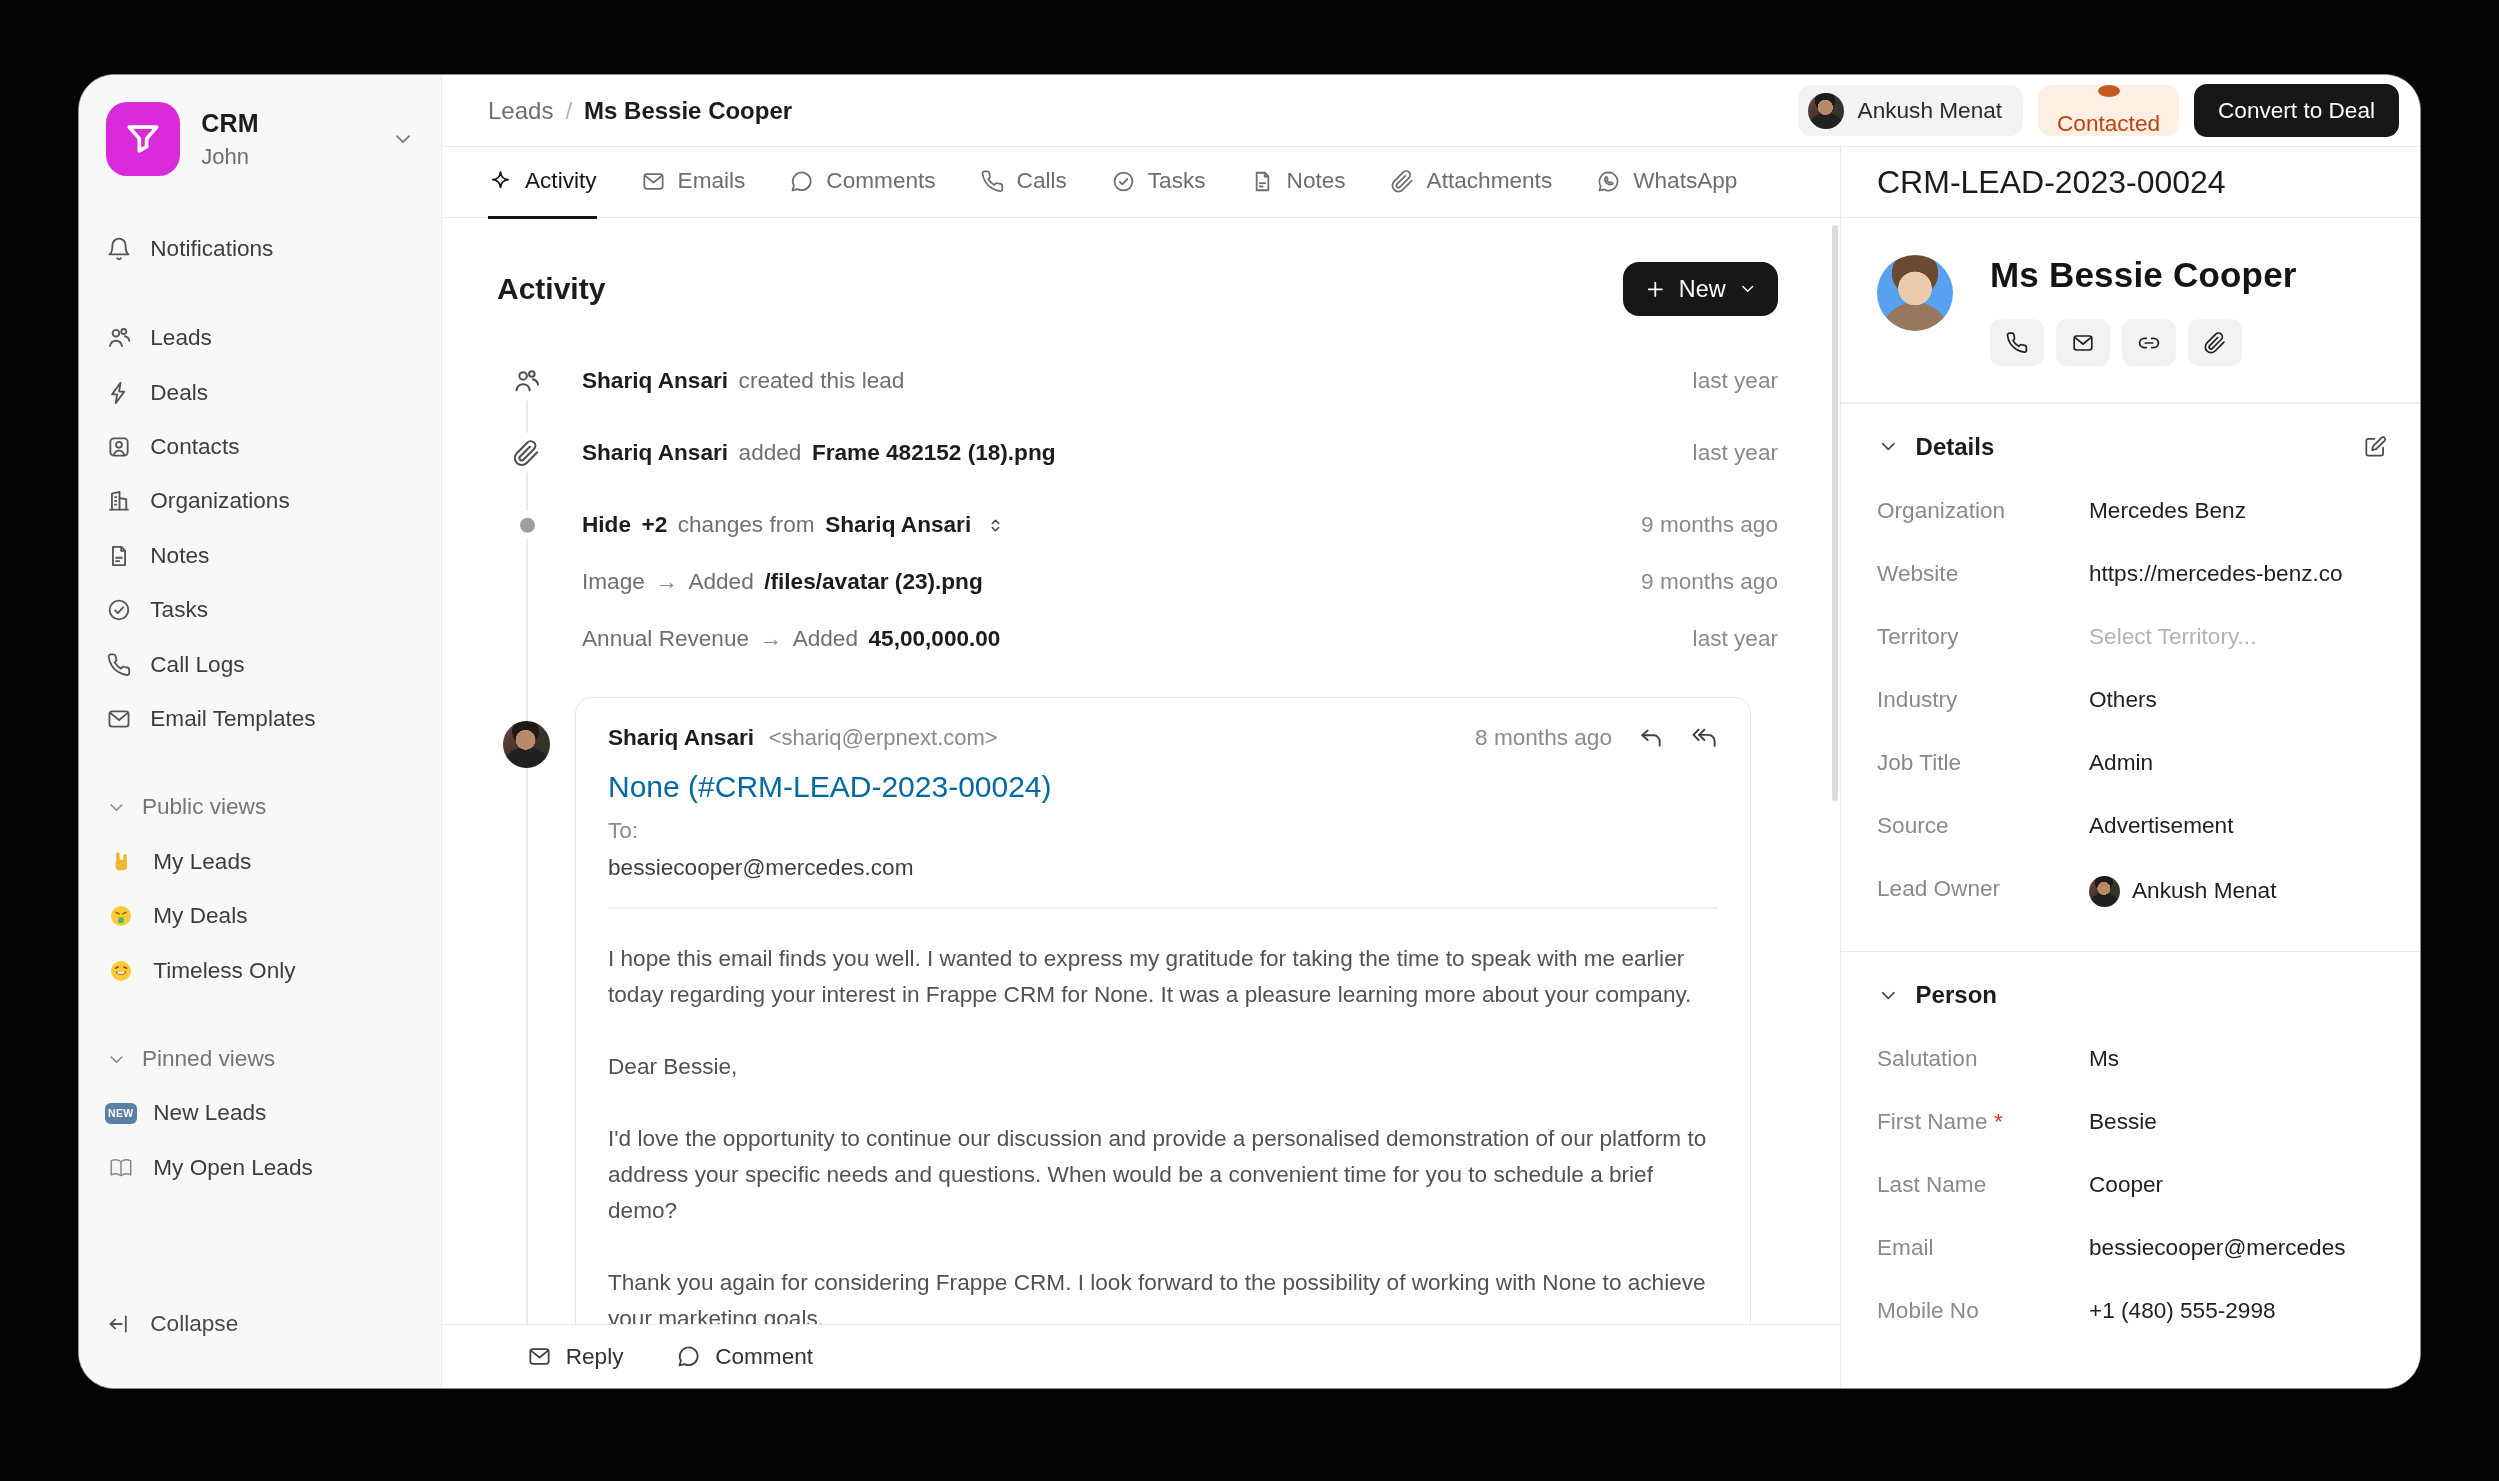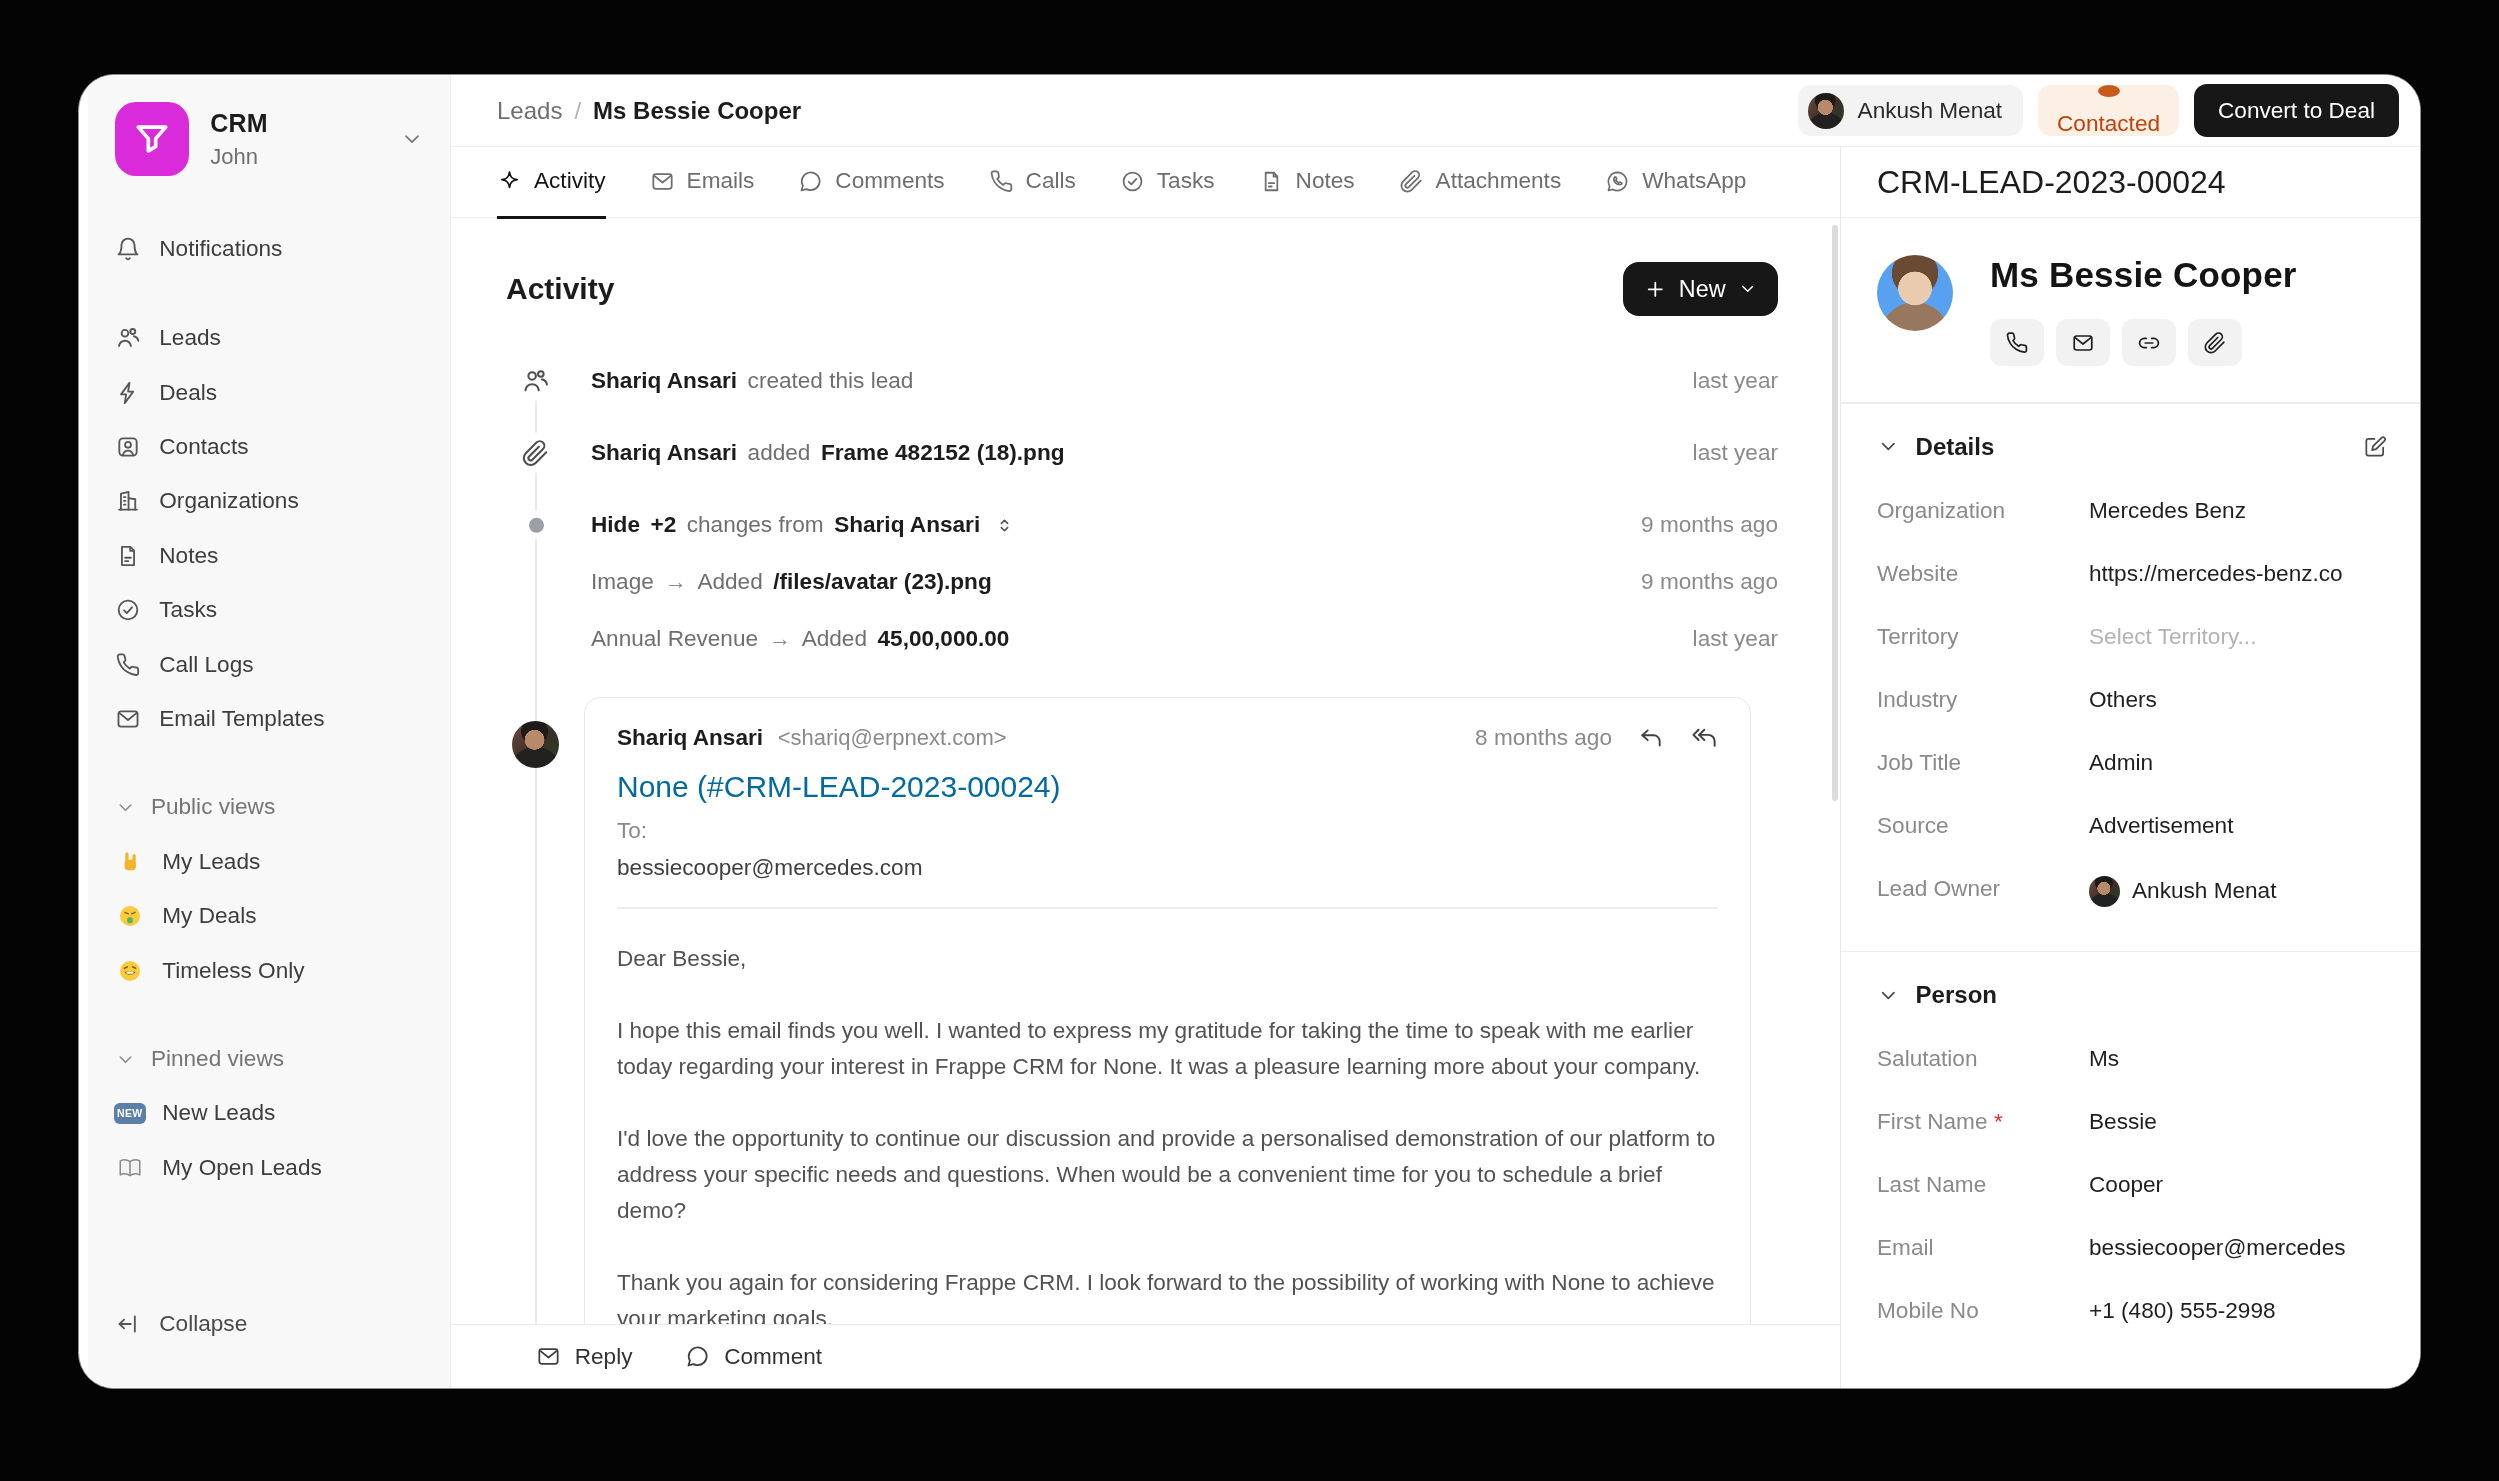--- a/index.html
+++ b/index.html
@@ -6,21 +6,21 @@
   html,body { width:2500px; height:1481px; }
   body {
     background:#040404;
     font-family:"Liberation Sans","DejaVu Sans",sans-serif;
     position:relative;
     -webkit-font-smoothing:antialiased;
   }
   .window{
     position:absolute; left:78px; top:74px; width:2343px; height:1315px;
     background:#fff; border:1.6px solid #8E8E8E; border-radius:36px;
-    overflow:hidden; display:flex;padding-left:9px;
+    overflow:hidden; display:flex;
   }
   svg{display:block;}
 
   
   .sidebar{
     width:363px; flex-shrink:0; background:#F8F8F8; border-right:1.6px solid #ECECEC;
     display:flex; flex-direction:column; padding:24px 16px 24px;
   }
   .sb-header{display:flex; align-items:center; padding:3.2px 9.7px 0 11.3px;}
   .logo{width:74px;height:74px;border-radius:21px;background:#DA2BDA;display:flex;align-items:center;justify-content:center;flex-shrink:0;}
@@ -584,22 +584,22 @@
                     </span>
                 </div>
               </div>
               <div class="email-subject">None (#CRM-LEAD-2023-00024)</div>
               <div class="email-to">
                 <span>To:</span>
                 <span class="to-addr">bessiecooper@mercedes.com</span>
               </div>
               <div class="email-divider"></div>
               <div class="email-body">
+                <p>I hope this email finds you well. I wanted to express my gratitude for taking the time to speak with me earlier today regarding your interest in Frappe CRM for None. It was a pleasure learning more about your company.</p>
                 <p>Dear Bessie,</p>
-                <p>I hope this email finds you well. I wanted to express my gratitude for taking the time to speak with me earlier today regarding your interest in Frappe CRM for None. It was a pleasure learning more about your company.</p>
                 <p>I'd love the opportunity to continue our discussion and provide a personalised demonstration of our platform to address your specific needs and questions. When would be a convenient time for you to schedule a brief demo?</p>
                 <p>Thank you again for considering Frappe CRM. I look forward to the possibility of working with None to achieve your marketing goals.</p>
 
               </div>
             </div>
           </div>
         </div>
 
         <div class="bottom-bar">
           <div class="bar-btn">

